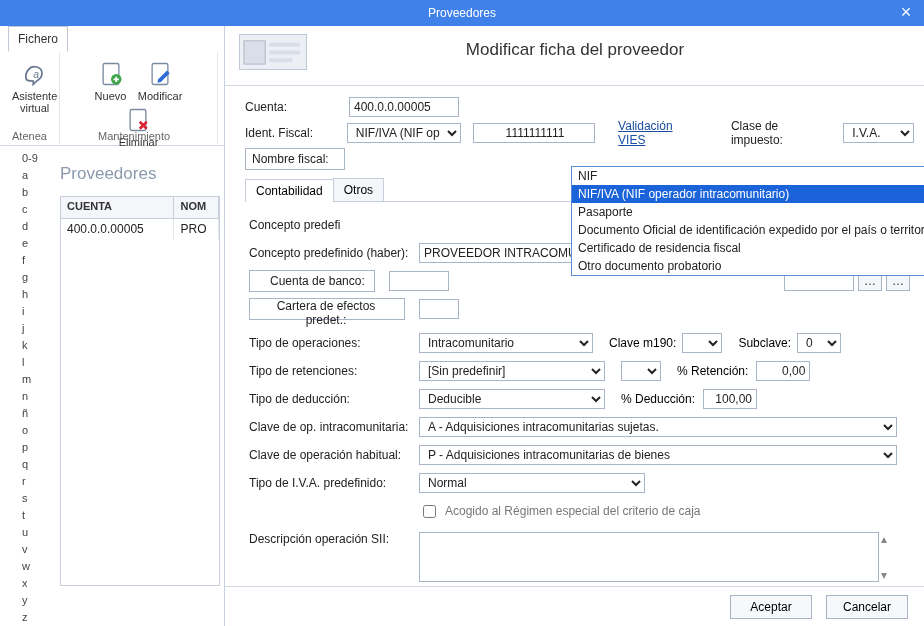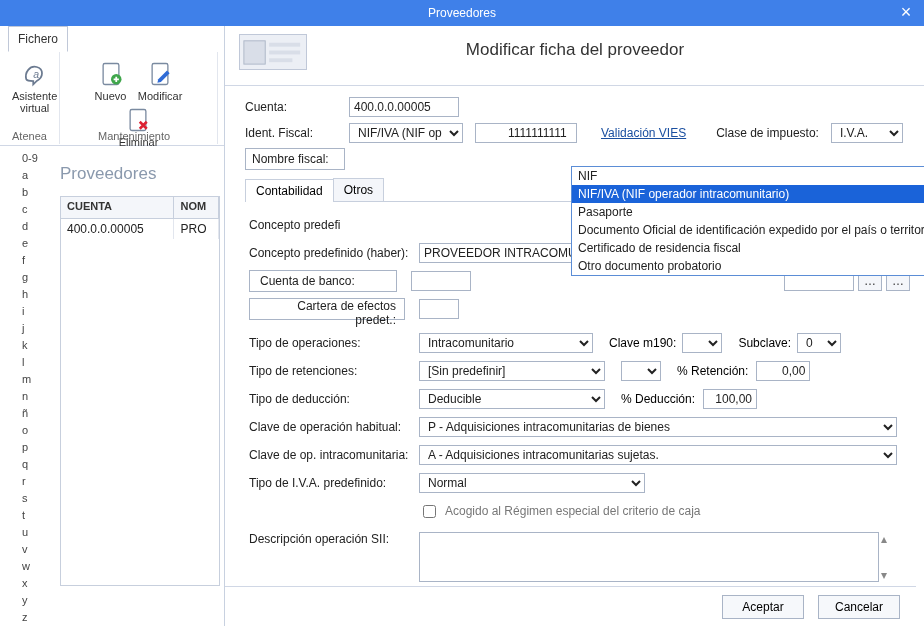--- a/index.html
+++ b/index.html
@@ -55,21 +55,21 @@
   .sel { width:200px; }
   .tiny { width:54px; }
   .gap { width:12px; }
   .smallbtn { width:24px; height:20px; border:1px solid #a9b4c6; background:#f4f6fa; text-align:center; line-height:18px; color:#333; cursor:pointer; }
 
   
   .dropdown { position:absolute; left:346px; top:140px; width:440px; background:#fff; border:1px solid #5b8dd6; z-index:50; }
   .dropdown div { padding:2px 6px; font-size:12px; color:#222; cursor:pointer; white-space:nowrap; overflow:hidden; }
   .dropdown .sel { background:#1a63d9; color:#fff; width:auto; }
 
-  .footer { position:absolute; left:0; right:8px; bottom:0; height:40px; border-top:1px solid #d0d7e5; display:flex; justify-content:flex-end; align-items:center; padding-right:16px; gap:14px; }
+  .footer { position:absolute; left:0; right:0; bottom:0; height:40px; border-top:1px solid #d0d7e5; display:flex; justify-content:flex-end; align-items:center; padding-right:16px; gap:14px; }
   .footer button { width:82px; height:24px; border:1px solid #a9b4c6; background:#f6f8fb; cursor:pointer; }
 
   .link { text-decoration:underline; color:#1a4fa0; cursor:pointer; }
   .chk { display:inline-flex; align-items:center; gap:6px; color:#777; }
   .chk input { width:13px; height:13px; }
   textarea { border:1px solid #a9b4c6; resize:none; }
   .ellips-col { display:flex; gap:4px; }
 </style>
 </head>
 <body>
@@ -179,21 +179,21 @@
 
   <div class="form-area">
     <div class="row">
       <label>Cuenta:</label>
       <input type="text" style="width: 110px;" value="400.0.0.00005">
     </div>
     <div class="row">
       <label>Ident. Fiscal:</label>
       <select style="width:114px"><option>NIF/IVA (NIF oper</option></select>
       <span class="gap"></span>
-      <input type="text" style="width: 102px; padding-left: 32px;" value="1111111111">
+      <input type="text" style="width: 122px; padding-left: 32px;" value="1111111111">
       <span class="gap"></span>
         <span class="gap"></span>
       <span class="link">Validación VIES</span>
       <span style="width:30px"></span>
       <label style="width:auto">Clase de impuesto:</label>
       <span class="gap"></span>
       <select style="width:72px"><option>I.V.A.</option></select>
     </div>
     <div class="row">
       <button class="btn-outline" style="width:100px;text-align:left;padding-left:6px">Nombre fiscal:</button>
@@ -222,33 +222,33 @@
           <input type="text" style="width: 290px;" value="PROVEEDOR INTRACOMUN S. FRA:">
           <span style="flex:1"></span>
           <div class="ellips-col">
             <input type="text" style="width: 70px;">
             <div class="smallbtn">…</div>
             <div class="smallbtn">…</div>
           </div>
         </div>
 
         <div class="field-row">
-          <button class="btn-outline" style="width:148px;text-align:left;padding-left:10px">Cuenta de banco:</button>
+          <button class="btn-outline" style="width:126px;text-align:left;padding-left:20px">Cuenta de banco:</button>
           <span style="width:14px"></span>
           <input type="text" style="width: 60px;">
           <span style="flex:1"></span>
           <div class="ellips-col">
             <input type="text" style="width: 70px;">
             <div class="smallbtn">…</div>
             <div class="smallbtn">…</div>
           </div>
         </div>
 
         <div class="field-row">
-          <button class="btn-outline" style="width:156px;text-align:right;padding-left:6px">Cartera de efectos predet.:</button>
+          <button class="btn-outline" style="width:156px;text-align:center;padding-left:6px">Cartera de efectos predet.:</button>
           <span style="width:14px"></span>
           <input type="text" style="width: 40px;">
         </div>
 
         <div style="height:6px"></div>
 
         <div class="field-row">
           <span class="lab">Tipo de operaciones:</span>
           <select class="sel" style="width:174px"><option>Intracomunitario</option></select>
           <span style="width:16px"></span>
@@ -275,26 +275,26 @@
         <div class="field-row">
           <span class="lab">Tipo de deducción:</span>
           <select class="sel" style="width:186px"><option>Deducible</option></select>
           <span style="width:16px"></span>
           <span>% Deducción:</span>
           <span style="width:8px"></span>
           <input type="text" class="tiny" style="text-align: right;" value="100,00">
         </div>
 
         <div class="field-row">
+          <span class="lab">Clave de op. intracomunitaria:</span>
+          <select style="width:478px"><option>A - Adquisiciones intracomunitarias sujetas.</option></select>
+        </div>
+        <div class="field-row">
           <span class="lab">Clave de operación habitual:</span>
           <select style="width:478px"><option>P - Adquisiciones intracomunitarias de bienes</option></select>
-        </div>
-        <div class="field-row">
-          <span class="lab">Clave de op. intracomunitaria:</span>
-          <select style="width:478px"><option>A - Adquisiciones intracomunitarias sujetas.</option></select>
         </div>
         <div class="field-row">
           <span class="lab">Tipo de I.V.A. predefinido:</span>
           <select style="width:226px"><option>Normal</option></select>
         </div>
         <div class="field-row">
           <span class="lab"></span>
           <label class="chk">
             <input type="checkbox" style="">
             <span>Acogido al Régimen especial del criterio de caja</span>

